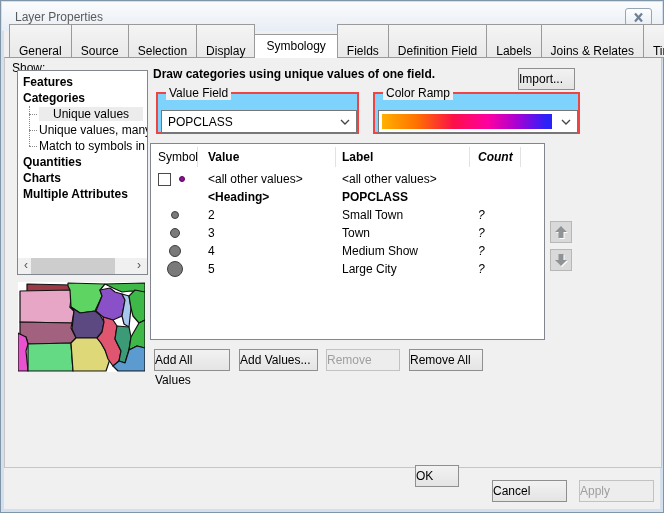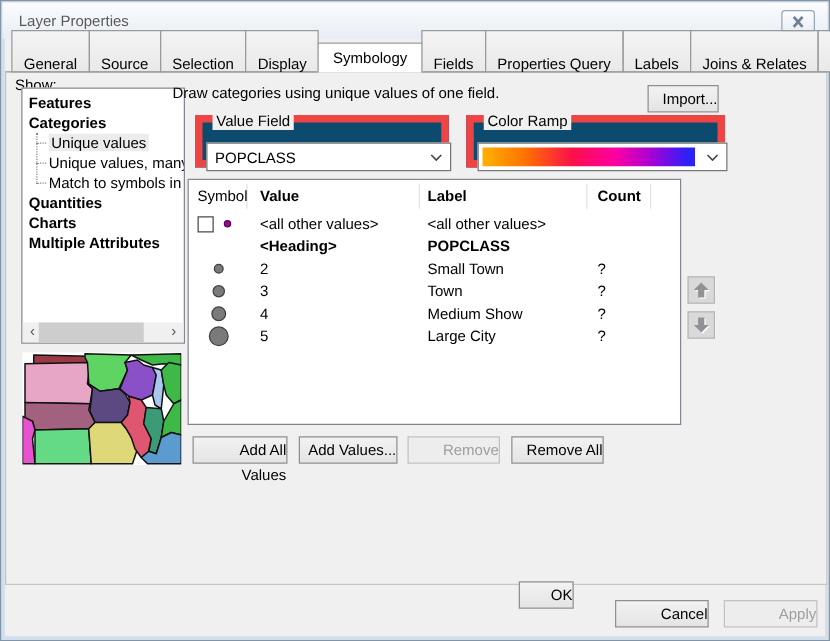--- a/index.html
+++ b/index.html
@@ -27,54 +27,54 @@
     border:1px solid #c6c6c6;border-top:1px solid #9a9a9a;}
   .show-label{position:absolute;left:7px;top:3px;}
   
   .tree{position:absolute;left:12px;top:12px;width:131px;height:205px;background:#fff;
     border:1px solid #82878f;overflow:hidden;}
   .tree-item{height:16px;line-height:16px;padding-left:5px;white-space:nowrap;}
   .tree-item.b{font-weight:bold;}
   .tree-sub{position:relative;padding-left:21px;}
   .tree-sub::before{content:"";position:absolute;left:11px;top:8px;width:8px;border-top:1px dotted #888;}
   .tree-vline{position:absolute;left:11px;top:35px;height:40px;border-left:1px dotted #888;}
-  .sel-hl{background:#ececec;padding:0 2px;}
+  .sel-hl{background:#ececec;padding:0 14px;}
   .hscroll{position:absolute;left:0;right:0;bottom:0;height:16px;background:#f0f0f0;display:flex;}
   .hs-arrow{width:16px;height:16px;text-align:center;line-height:14px;color:#555;font-size:12px;}
   .hs-track{position:relative;flex:1;}
   .hs-thumb{position:absolute;left:-3px;top:0;width:84px;height:16px;background:#cdcdcd;}
   
   .map-box{position:absolute;left:13px;top:224px;width:127px;height:90px;background:#fff;}
   
-  .desc{position:absolute;left:133px;top:9px;font-weight:normal;}
+  .desc{position:absolute;left:148px;top:9px;font-weight:bold;}
   .btn{position:absolute;height:22px;background:linear-gradient(#f2f2f2,#e4e4e4);
-    border:1px solid #8f8f8f;text-align:right;line-height:20px;padding:0;cursor:default;
+    border:1px solid #8f8f8f;text-align:left;line-height:20px;padding:0;cursor:default;
     font-family:inherit;font-size:12px;color:#000;}
   .btn.disabled{color:#9f9f9f;border-color:#c2c2c2;background:#ededed;}
   .import-btn{left:513px;top:10px;width:57px;}
-  .groupbox{position:absolute;height:42px;border:6px solid #ef4444;background:#0c4a6e;}
+  .groupbox{position:absolute;height:42px;border:2px solid #ef4444;background:#7dd3fc;}
   .gb-vf{left:151px;top:34px;width:203px;}
   .gb-cr{left:368px;top:34px;width:207px;}
   .gb-label{position:absolute;left:8px;top:-8px;background:#f0f0f0;padding:0 3px;}
   .combo{position:absolute;left:3px;top:16px;height:23px;background:#fff;border:1px solid #767676;
     display:flex;align-items:center;}
   .combo-vf{width:196px;}
   .combo-cr{width:200px;}
   .combo-text{padding-left:6px;flex:1;}
   .combo-chev{width:22px;display:flex;align-items:center;justify-content:center;}
   .ramp-bar{position:absolute;left:3px;top:3px;bottom:3px;right:25px;}
   
   .vtable{position:absolute;left:145px;top:85px;width:395px;height:197px;background:#fff;
     border:1px solid #82878f;overflow:hidden;}
   .vrow{display:flex;height:18px;align-items:center;}
   .vhead{height:26px;}
   .c-sym{width:47px;padding-left:7px;display:flex;align-items:center;}
   .c-val{width:138px;padding-left:10px;}
   .c-lab{width:134px;padding-left:6px;}
-  .c-cnt{width:51px;padding-left:8px;}
+  .c-cnt{width:51px;padding-left:8px;font-style:italic;}
   .vhead .c-val,.vhead .c-lab,.vhead .c-cnt{font-weight:bold;}
   .vhead > div{height:20px;line-height:20px;border-right:1px solid #e2e2e2;}
   .vhead .c-sym{display:block;}
   .hrow-bold{font-weight:bold;}
   .sym-cell{justify-content:flex-start;}
   .chk{width:13px;height:13px;border:1px solid #4a4a4a;background:#fff;margin-right:8px;}
   .dot{border-radius:50%;background:#7a7a7a;border:1px solid #3f3f3f;}
   .dot-p{width:6px;height:6px;background:#8a128a;border:1px solid #5c005c;}
   .d8{width:8px;height:8px;margin-left:13px;}
   .d10{width:10px;height:10px;margin-left:12px;}
@@ -113,21 +113,21 @@
     </button>
   </div>
 
   <div class="tabs">
     <div class="tab">General</div>
     <div class="tab">Source</div>
     <div class="tab">Selection</div>
     <div class="tab">Display</div>
     <div class="tab active">Symbology</div>
     <div class="tab">Fields</div>
-    <div class="tab">Properties Query</div>
+    <div class="tab">Definition Field</div>
     <div class="tab">Labels</div>
     <div class="tab">Joins &amp; Relates</div>
     <div class="tab">Time</div>
 
   </div>
 
   <div class="page">
 
     <div class="show-label">Show:</div>
 

